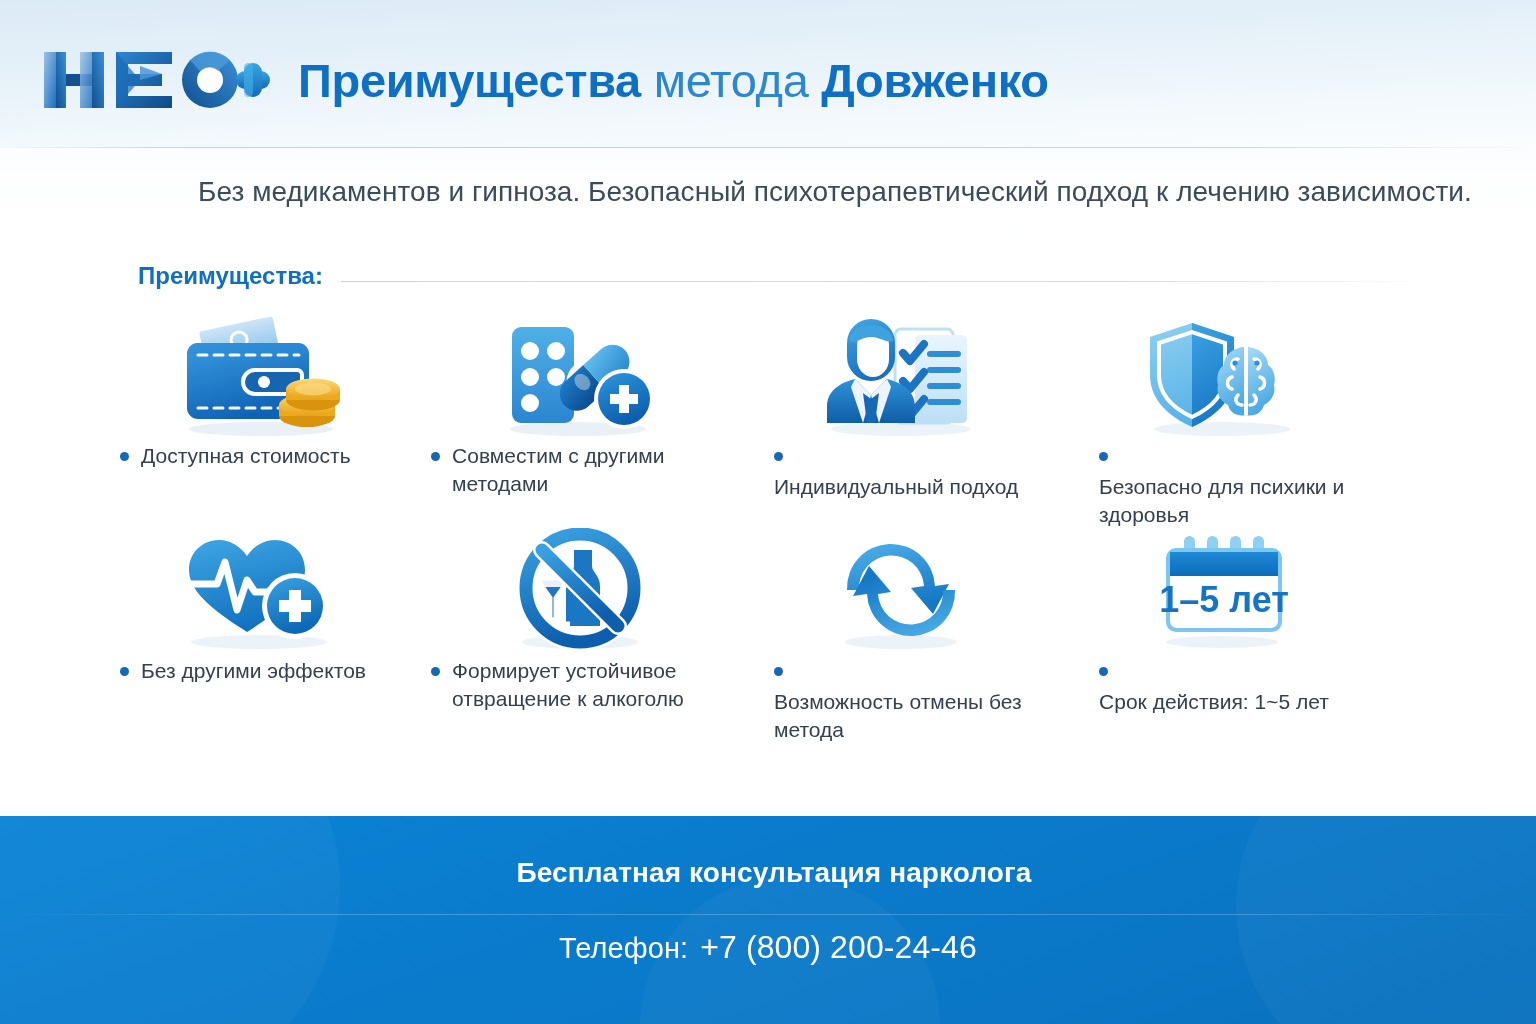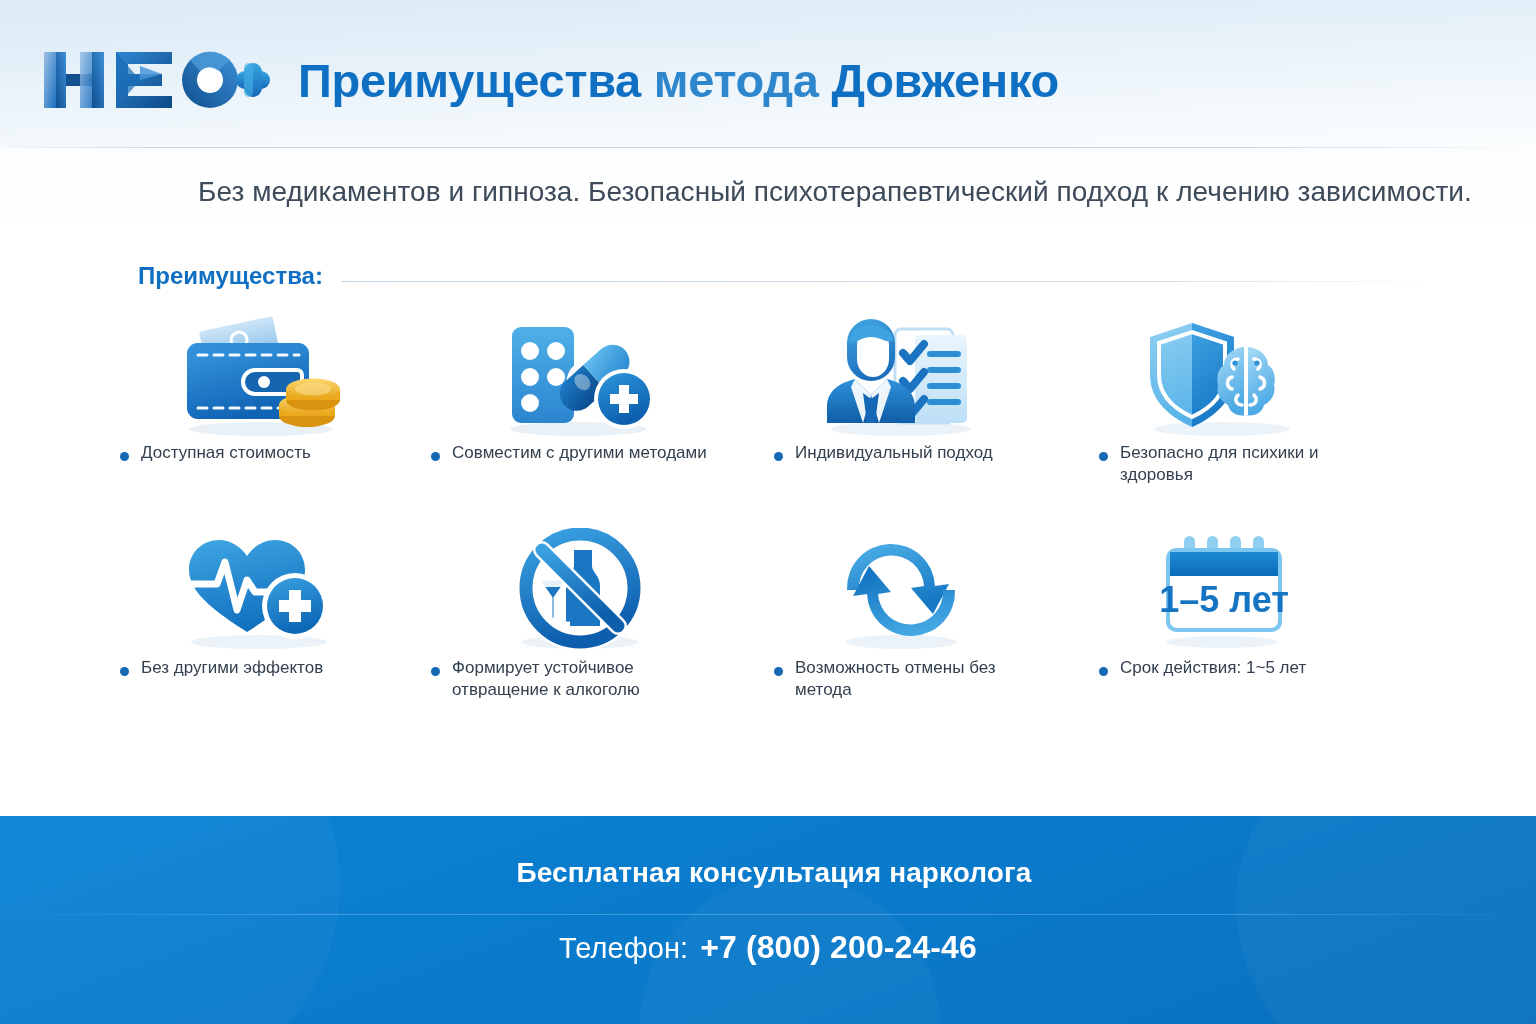--- a/index.html
+++ b/index.html
@@ -46,21 +46,21 @@
     display: block;
   }
   .title {
     font-size: 47px;
     letter-spacing: -0.3px;
     white-space: nowrap;
     color: #1273c4;
     line-height: 1;
   }
   .title .b { font-weight: 700; color: #0f6fc2; }
-  .title .r { font-weight: 700; color: #2e86cd; }
+  .title .r { font-weight: 400; color: #2e86cd; }
 
   
   .subtitle-zone {
     position: absolute;
     left: 0; top: 148px;
     width: 1536px; height: 86px;
     background: linear-gradient(180deg, #fcfdfe 0%, #ffffff 100%);
   }
   .subtitle {
     position: absolute;
@@ -122,30 +122,30 @@
     padding-right: 6px;
   }
   .dot {
     flex: none;
     width: 9px; height: 9px;
     border-radius: 50%;
     background: #1667b4;
     margin-top: 10px;
   }
   .cap-text {
-    font-size: 17px;
+    font-size: 21px;
     line-height: 1.32;
     color: #33404f;
     letter-spacing: 0.02px;
   }
   
   .c0 .cap { padding-left: 16px; }
   .c1 .cap { padding-left: 6px; }
-  .c2 .cap { padding-left: 28px; }
-  .c3 .cap { padding-left: 32px; }
+  .c2 .cap { padding-left: 28px; flex-direction: column; }
+  .c3 .cap { padding-left: 32px; flex-direction: column; }
   .row1 .cap { padding-top: 2px; }
 
   
   .footer {
     position: absolute;
     left: 0; top: 816px;
     width: 1536px; height: 208px;
     background: linear-gradient(160deg, #0b84d6 0%, #0a7ccd 36%, #0a77c6 70%, #0970bd 100%);
     color: #ffffff;
   }
@@ -174,21 +174,21 @@
   }
   .footer-line2 {
     position: absolute;
     left: 0; right: 0; top: 113px;
     text-align: center;
     font-size: 29px;
     letter-spacing: 0.1px;
     white-space: nowrap;
   }
   .footer-line2 .pl { font-weight: 400; }
-  .footer-line2 .pn { font-weight: 700; font-size: 32px; margin-left: 12px; }
+  .footer-line2 .pn { font-weight: 400; font-size: 32px; margin-left: 12px; }
 </style>
 </head>
 <body>
 
 <div class="poster">
 
   <div class="header-band">
     <div class="header-inner">
 
       <svg class="logo" width="232" height="72" viewBox="0 0 232 72">

